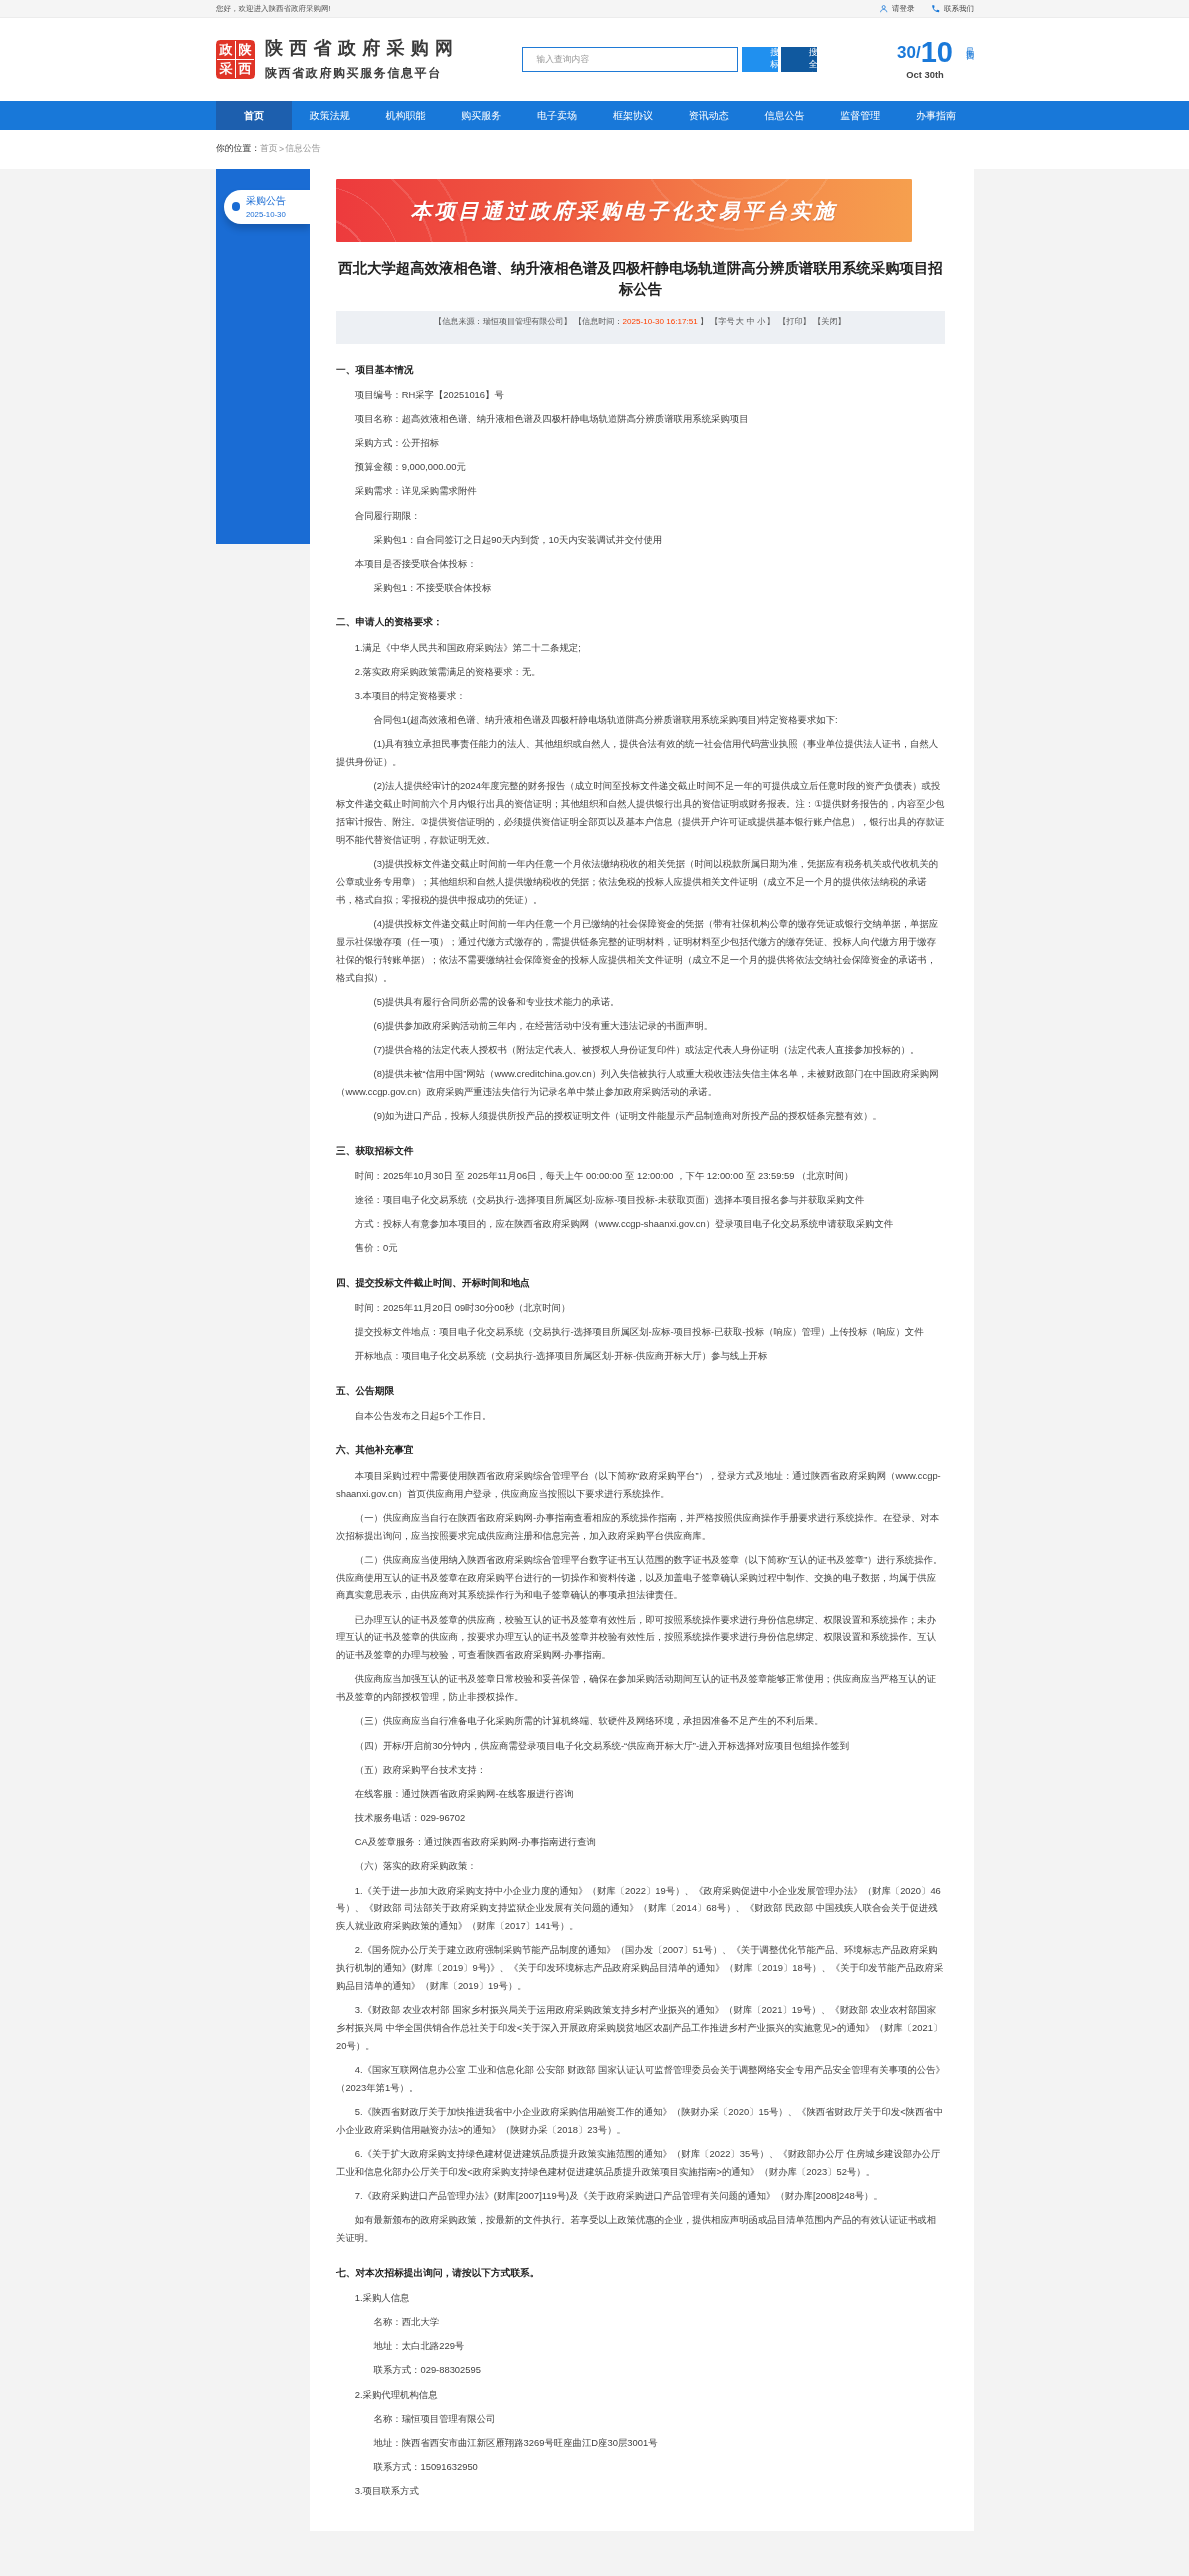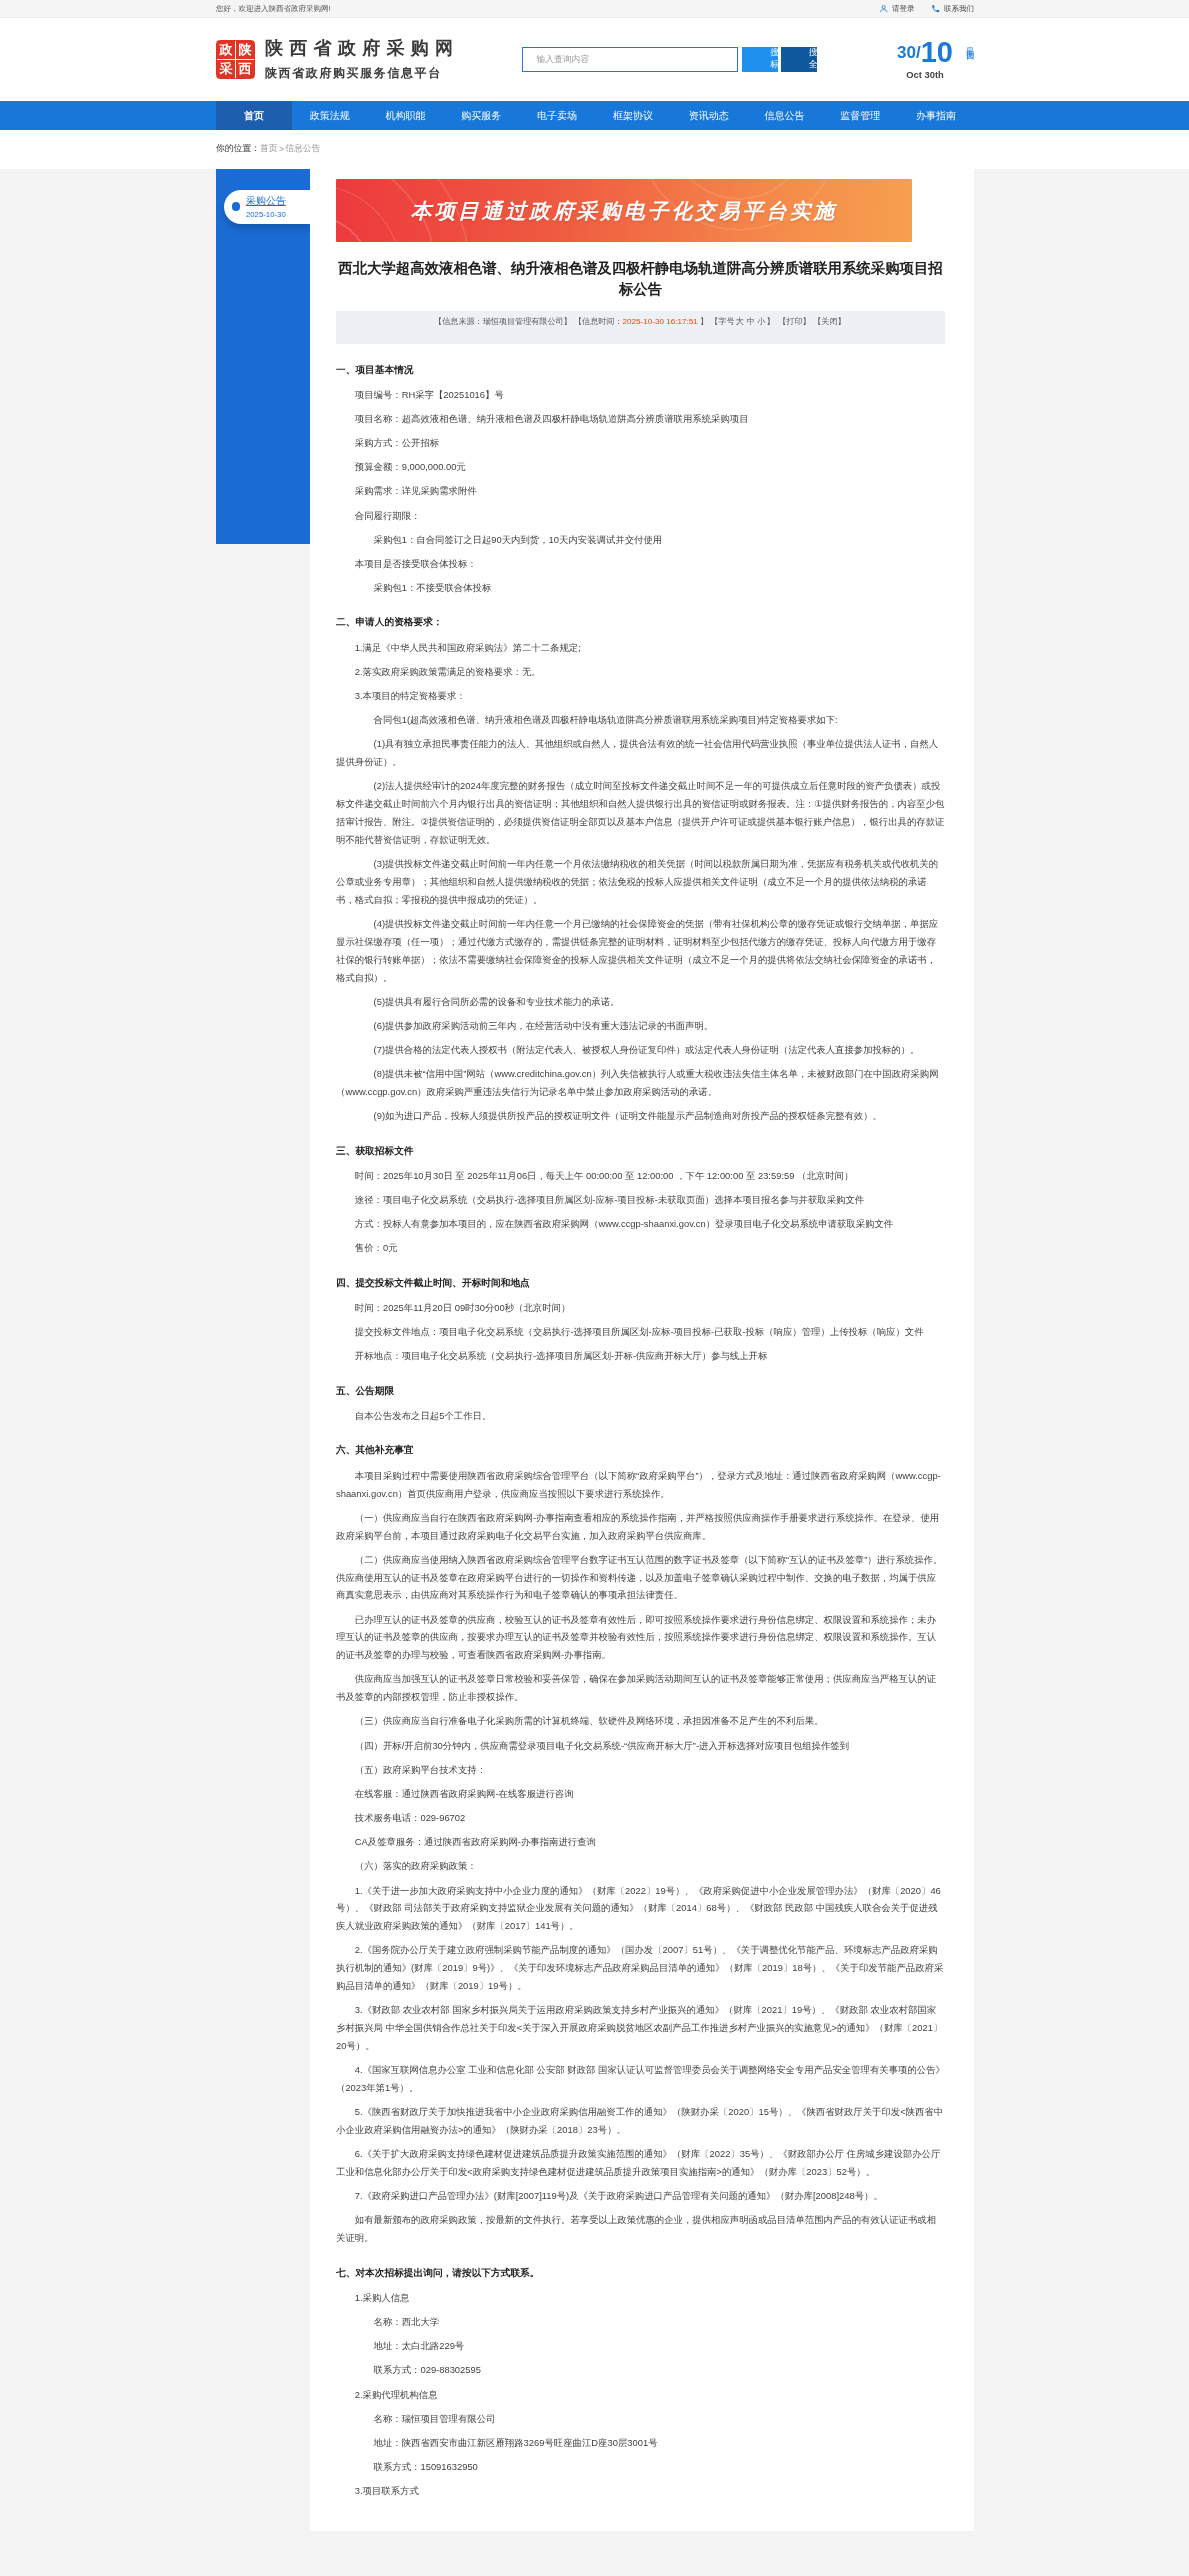--- a/index.html
+++ b/index.html
@@ -50,21 +50,21 @@
   .crumb-inner a { color:#999; text-decoration:none; cursor:pointer; }
   .crumb-sep { color:#999; margin:0 1.3px; }
 
   
   .content-row { display:flex; align-items:flex-start; margin-bottom:12.5px; }
   .side-col { width:94px; }
   .side-blue { height:375px; background:#1a6cd4; padding-top:21px; }
   .side-tag { background:#fff; height:34px; margin-left:8.1px; border-radius:17px 0 0 17px;
               box-shadow:0 5px 7.5px rgba(0,0,0,.18); display:flex; align-items:center; padding-left:8.1px; gap:5.6px; cursor:pointer; }
   .tag-dot { width:8.1px; height:8.1px; border-radius:50%; background:#1a6cd4; flex:none; }
-  .tag-txt .l1 { font-size:10px; color:#1a6cd4;text-decoration:underline; }
+  .tag-txt .l1 { font-size:10px; color:#1a6cd4; }
   .tag-txt .l2 { font-size:7.8px; color:#1a6cd4; margin-top:1.9px; }
 
   .main-col { flex:1; background:#fff; min-height:2276px; padding:10px 29px 25px 26px; }
   .banner { width:576px; height:63px; border-radius:1.3px; text-align:center; overflow:hidden;
             background:
               radial-gradient(circle at -4% 150%, transparent 0 56px, rgba(255,255,255,.16) 56px 58px, transparent 58px 88px, rgba(255,255,255,.14) 88px 89px, transparent 89px 122px, rgba(255,255,255,.12) 122px 124px, transparent 124px 156px, rgba(255,255,255,.10) 156px 158px, transparent 158px),
               radial-gradient(circle at 70% -80%, transparent 0 69px, rgba(255,255,255,.10) 69px 71px, transparent 71px 100px, rgba(255,255,255,.10) 100px 102px, transparent 102px),
               linear-gradient(93deg,#ed3a3d 0%,#ef5a40 38%,#f58c4b 78%,#f6a04e 100%); }
   .banner span { display:inline-block; line-height:63px; color:#fff; font-size:20.6px; font-weight:700;
                  font-style:italic; letter-spacing:3.1px; text-shadow:0 1.3px 1.9px rgba(140,30,10,.25); }
@@ -220,21 +220,21 @@
         <p class="para">方式：投标人有意参加本项目的，应在陕西省政府采购网（www.ccgp-shaanxi.gov.cn）登录项目电子化交易系统申请获取采购文件</p>
         <p class="para">售价：0元</p>
         <h3 class="sec-h">四、提交投标文件截止时间、开标时间和地点</h3>
         <p class="para">时间：2025年11月20日 09时30分00秒（北京时间）</p>
         <p class="para">提交投标文件地点：项目电子化交易系统（交易执行-选择项目所属区划-应标-项目投标-已获取-投标（响应）管理）上传投标（响应）文件</p>
         <p class="para">开标地点：项目电子化交易系统（交易执行-选择项目所属区划-开标-供应商开标大厅）参与线上开标</p>
         <h3 class="sec-h">五、公告期限</h3>
         <p class="para">自本公告发布之日起5个工作日。</p>
         <h3 class="sec-h">六、其他补充事宜</h3>
         <p class="para">本项目采购过程中需要使用陕西省政府采购综合管理平台（以下简称“政府采购平台”），登录方式及地址：通过陕西省政府采购网（www.ccgp-shaanxi.gov.cn）首页供应商用户登录，供应商应当按照以下要求进行系统操作。</p>
-        <p class="para">（一）供应商应当自行在陕西省政府采购网-办事指南查看相应的系统操作指南，并严格按照供应商操作手册要求进行系统操作。在登录、使用政府采购平台前，本项目通过政府采购电子化交易平台实施，加入政府采购平台供应商库。</p>
+        <p class="para">（一）供应商应当自行在陕西省政府采购网-办事指南查看相应的系统操作指南，并严格按照供应商操作手册要求进行系统操作。在登录、对本次招标提出询问，应当按照要求完成供应商注册和信息完善，加入政府采购平台供应商库。</p>
         <p class="para">（二）供应商应当使用纳入陕西省政府采购综合管理平台数字证书互认范围的数字证书及签章（以下简称“互认的证书及签章”）进行系统操作。供应商使用互认的证书及签章在政府采购平台进行的一切操作和资料传递，以及加盖电子签章确认采购过程中制作、交换的电子数据，均属于供应商真实意思表示，由供应商对其系统操作行为和电子签章确认的事项承担法律责任。</p>
         <p class="para">已办理互认的证书及签章的供应商，校验互认的证书及签章有效性后，即可按照系统操作要求进行身份信息绑定、权限设置和系统操作；未办理互认的证书及签章的供应商，按要求办理互认的证书及签章并校验有效性后，按照系统操作要求进行身份信息绑定、权限设置和系统操作。互认的证书及签章的办理与校验，可查看陕西省政府采购网-办事指南。</p>
         <p class="para">供应商应当加强互认的证书及签章日常校验和妥善保管，确保在参加采购活动期间互认的证书及签章能够正常使用；供应商应当严格互认的证书及签章的内部授权管理，防止非授权操作。</p>
         <p class="para">（三）供应商应当自行准备电子化采购所需的计算机终端、软硬件及网络环境，承担因准备不足产生的不利后果。</p>
         <p class="para">（四）开标/开启前30分钟内，供应商需登录项目电子化交易系统-“供应商开标大厅”-进入开标选择对应项目包组操作签到</p>
         <p class="para">（五）政府采购平台技术支持：</p>
         <p class="para">在线客服：通过陕西省政府采购网-在线客服进行咨询</p>
         <p class="para">技术服务电话：029-96702</p>
         <p class="para">CA及签章服务：通过陕西省政府采购网-办事指南进行查询</p>
         <p class="para">（六）落实的政府采购政策：</p>

